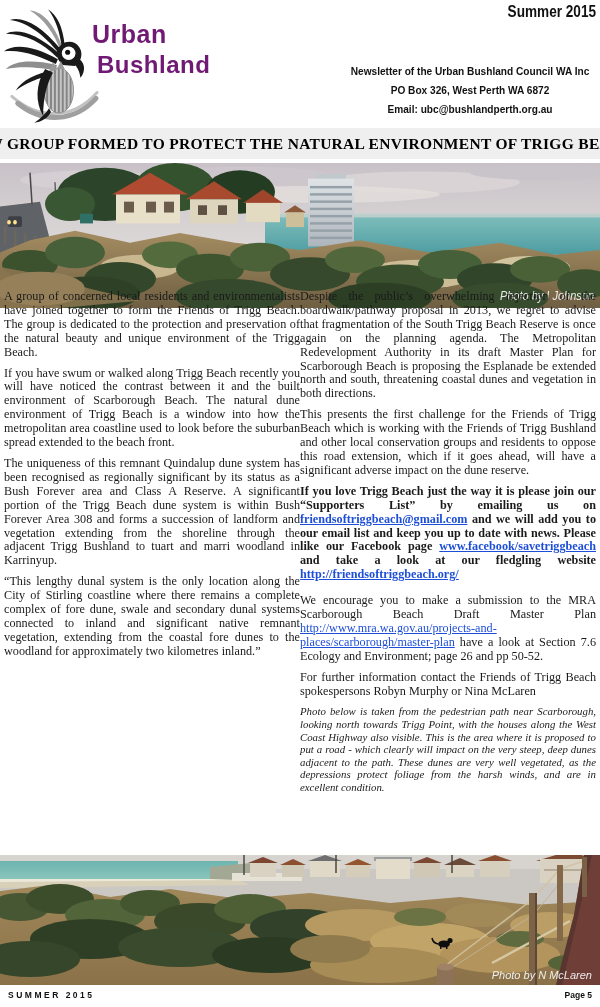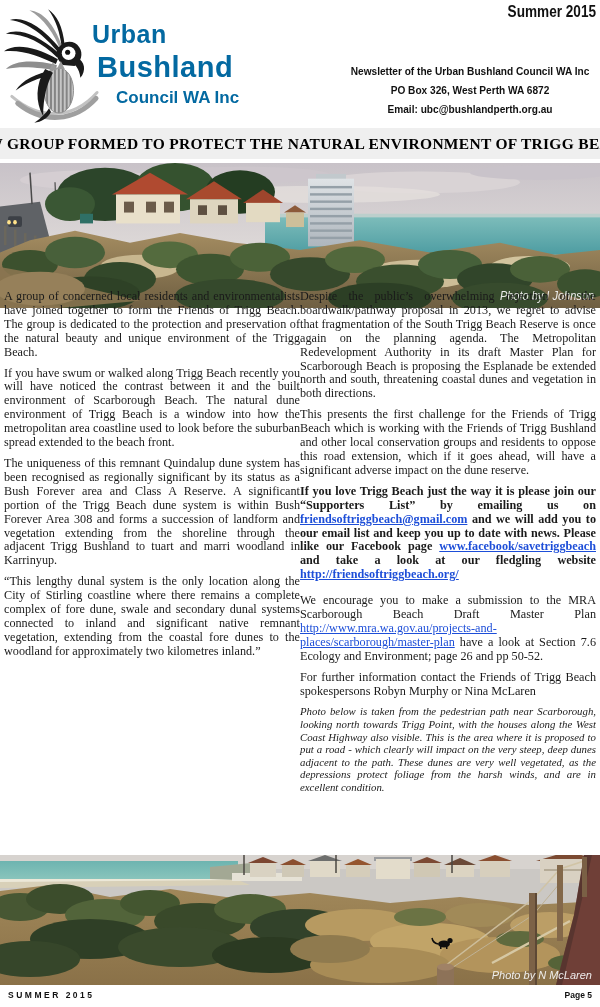--- a/index.html
+++ b/index.html
@@ -10,23 +10,23 @@
     font-family:"Liberation Serif", serif; color:#1a1a1a;
   }
   
   .issue {
     position:absolute; top:3px; right:4px;
     font-family:"Liberation Sans", sans-serif; font-weight:700; font-size:16px;
     transform:scaleX(.85); transform-origin:right top; color:#111;
   }
   .logo { position:absolute; top:8px; left:2px; display:flex; }
   .logo svg { width:98px; height:116px; flex:0 0 auto; }
-  .logo-text { font-family:"Liberation Sans", sans-serif; color:#0369a1; padding-top:12px; margin-left:-8px; }
+  .logo-text { font-family:"Liberation Sans", sans-serif; color:#701a75; padding-top:12px; margin-left:-8px; }
   .logo-l1 { font-size:25px; font-weight:700; letter-spacing:.5px; }
-  .logo-l2 { font-size:29px; font-weight:800; letter-spacing:.5px; margin:2px 0 0 5px; }
+  .logo-l2 { font-size:24px; font-weight:800; letter-spacing:.5px; margin:2px 0 0 5px; }
   .logo-l3 { font-size:17px; font-weight:700; margin:4px 0 0 24px; }
   .contact {
     position:absolute; top:62px; left:330px; width:280px; text-align:center;
     font-family:"Liberation Sans", sans-serif; font-weight:700; font-size:11.5px;
     line-height:19px; color:#111;
     transform:scaleX(.88); transform-origin:center top;
   }
   
   .band {
     position:absolute; top:128px; left:0; width:600px; height:31px;
@@ -107,21 +107,20 @@
       <ellipse cx="58" cy="84" rx="15" ry="23" fill="none" stroke="#8f8f8f" stroke-width="1"></ellipse>
       <path d="M48,64 L52,55 L56,63 Z" fill="#9a9a9a"></path>
         <path d="M56,62 L60,54 L64,62 Z" fill="#9a9a9a"></path>
 
       <path d="M44,62 C34,78 34,96 42,110 C42,92 46,76 52,66 Z" fill="#1a1a1a"></path>
       <path d="M50,106 C46,113 40,116 33,117 C40,112 45,107 48,102 Z" fill="#1a1a1a"></path>
     </svg>
     <div class="logo-text">
       <div class="logo-l1">Urban</div>
       <div class="logo-l2">Bushland</div>
-      <div class="logo-l3">Council WA Inc</div>
     </div>
   </div>
 
   <div class="contact">
     <div>Newsletter of the Urban Bushland Council WA Inc</div>
     <div>PO Box 326, West Perth WA 6872</div>
     <div>Email: ubc@bushlandperth.org.au</div>
   </div>
 
   <div class="band">NEW GROUP FORMED TO PROTECT THE NATURAL ENVIRONMENT OF TRIGG BEACH</div>

